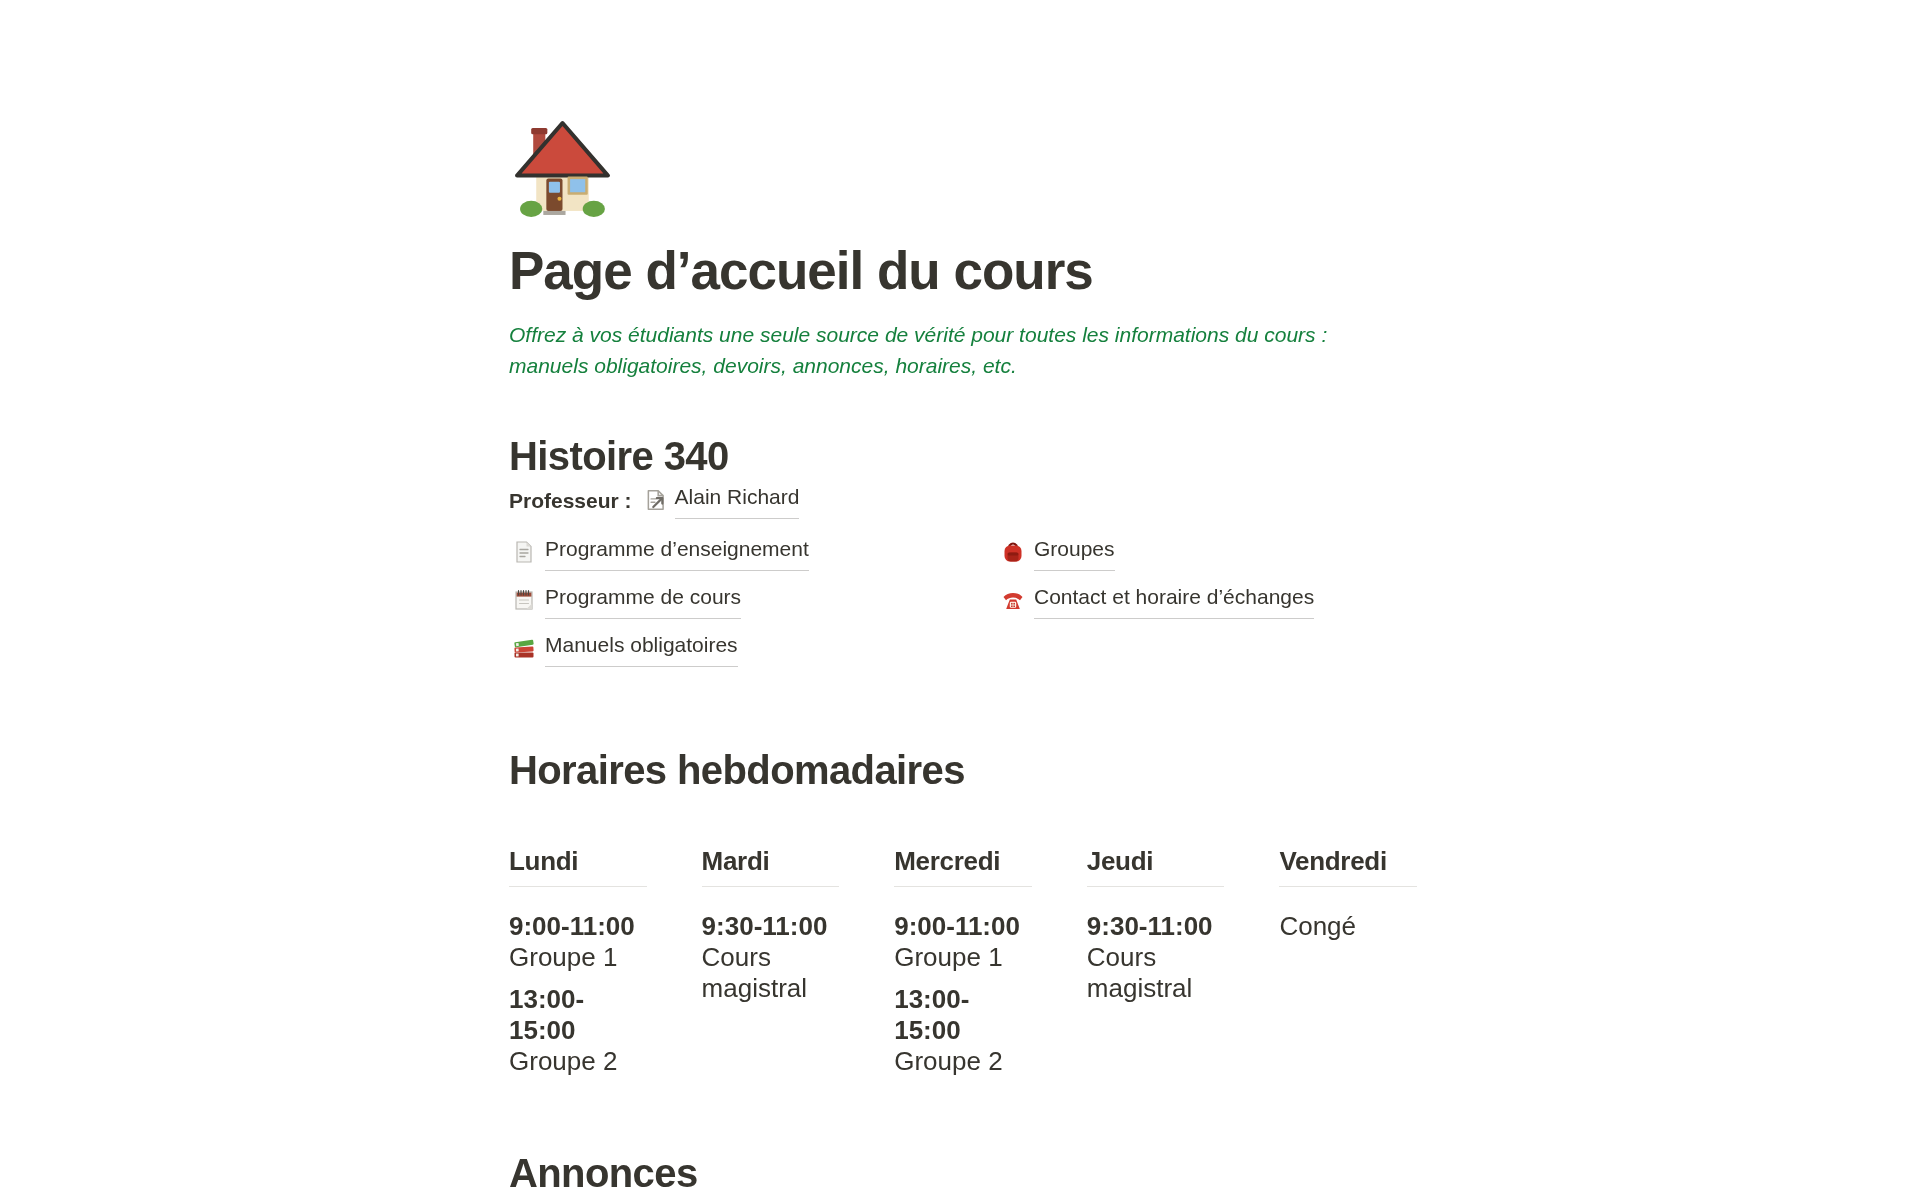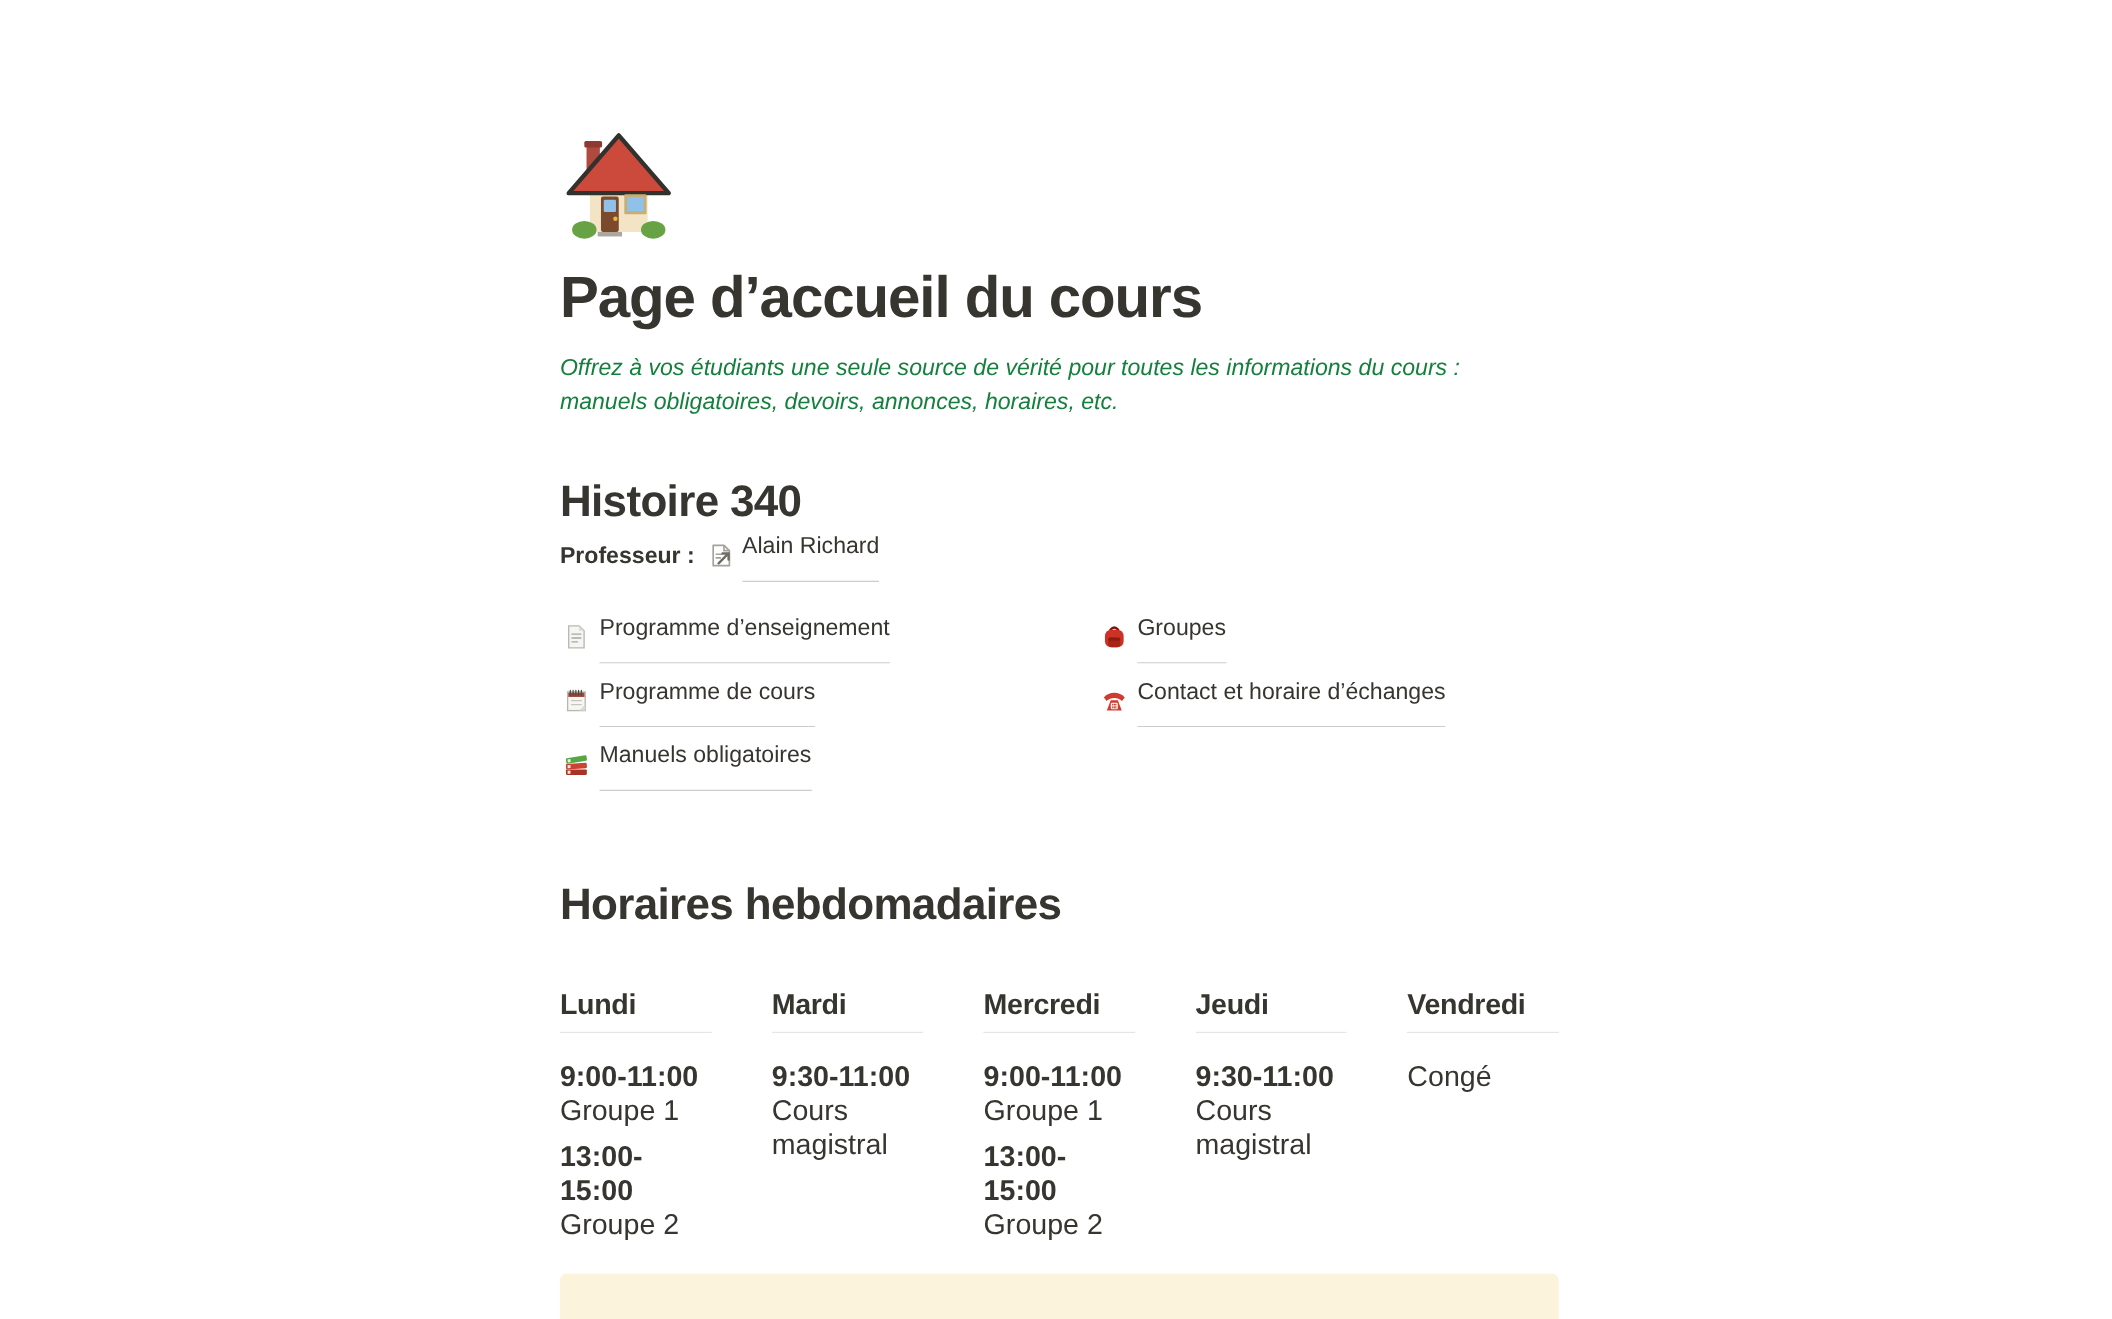--- a/index.html
+++ b/index.html
@@ -27,23 +27,23 @@
   .h1 { font-size:40px; line-height:50px; font-weight:700; letter-spacing:-0.6px; }
   .mt-course { margin-top:50px; }
   .mt-sched  { margin-top:68px; }
   .mt-annon  { margin-top:60px; }
 
   .prof-line { font-size:21px; line-height:31px; display:flex; align-items:center; }
   .prof-label { font-weight:700; }
   .page-link { display:inline-flex; align-items:center; margin-left:12px; cursor:pointer; }
   .page-link .doc-ico { width:24px; height:24px; margin-right:7px; flex:none; }
 
-  .u { border-bottom:1.5px solid rgba(55,53,47,0.25); padding-bottom:16px; }
-
-  .links-grid { display:grid; grid-template-columns:419px 419px; column-gap:70px; margin-top:26px; }
+  .u { border-bottom:1.5px solid rgba(55,53,47,0.25); padding-bottom:6px; }
+
+  .links-grid { display:grid; grid-template-columns:419px 419px; column-gap:70px; margin-top:14px; }
   .link-row { display:flex; align-items:center; font-size:21px; line-height:31px; margin-bottom:10px; padding-left:3px; cursor:pointer; }
   .link-row .ico { width:24px; height:24px; margin-right:9px; flex:none; }
   .link-row .ico svg { width:100%; height:100%; display:block; }
 
   .week { display:grid; grid-template-columns:repeat(5,1fr); column-gap:55px; margin-top:51px; }
   .day h3 { font-size:26px; line-height:31px; font-weight:700; letter-spacing:-0.3px; }
   .day hr { border:none; border-top:1px solid #E4E3E0; margin-top:9px; }
   .entries { margin-top:24px; }
   .entry { font-size:26px; line-height:31px; margin-bottom:11px; }
   .entry .time { font-weight:700; display:block; }
@@ -227,19 +227,20 @@
       <h3>Vendredi</h3>
       <hr>
       <div class="entries">
         <p class="entry">
           <span>Congé</span>
         </p>
       </div>
     </div>
   </div>
 
+  <h2 class="h1 mt-annon">Annonces</h2>
 
   <div class="callout">
     
     
   </div>
 
 </div>
 
 </body></html>

